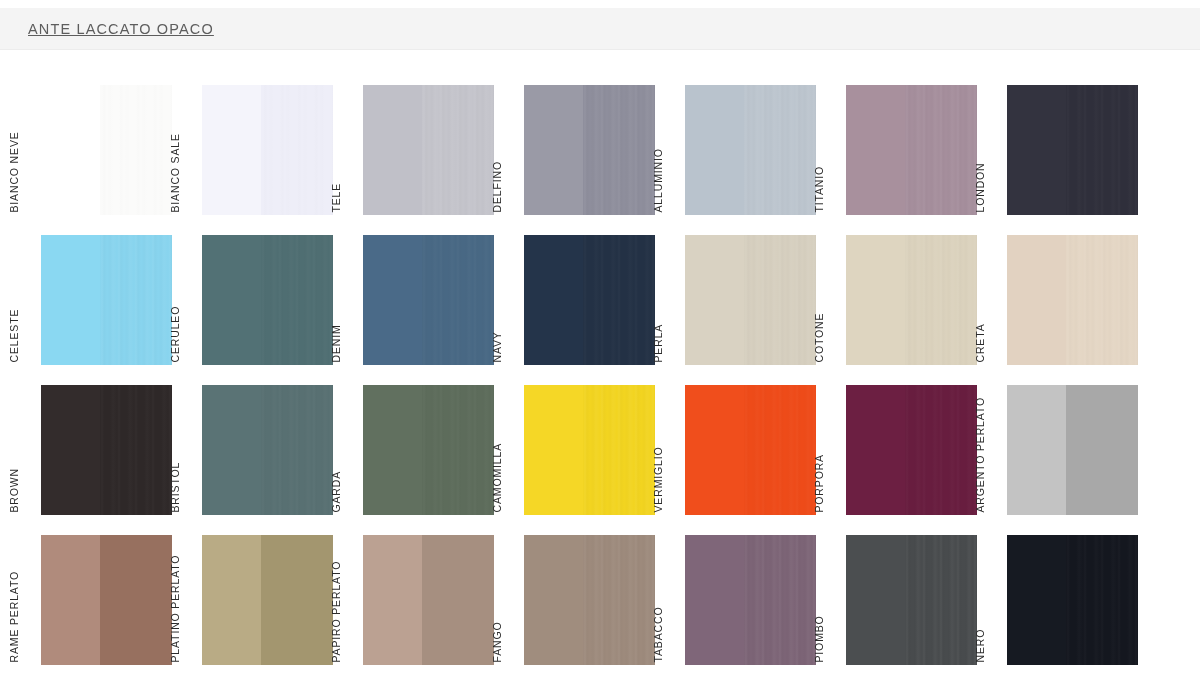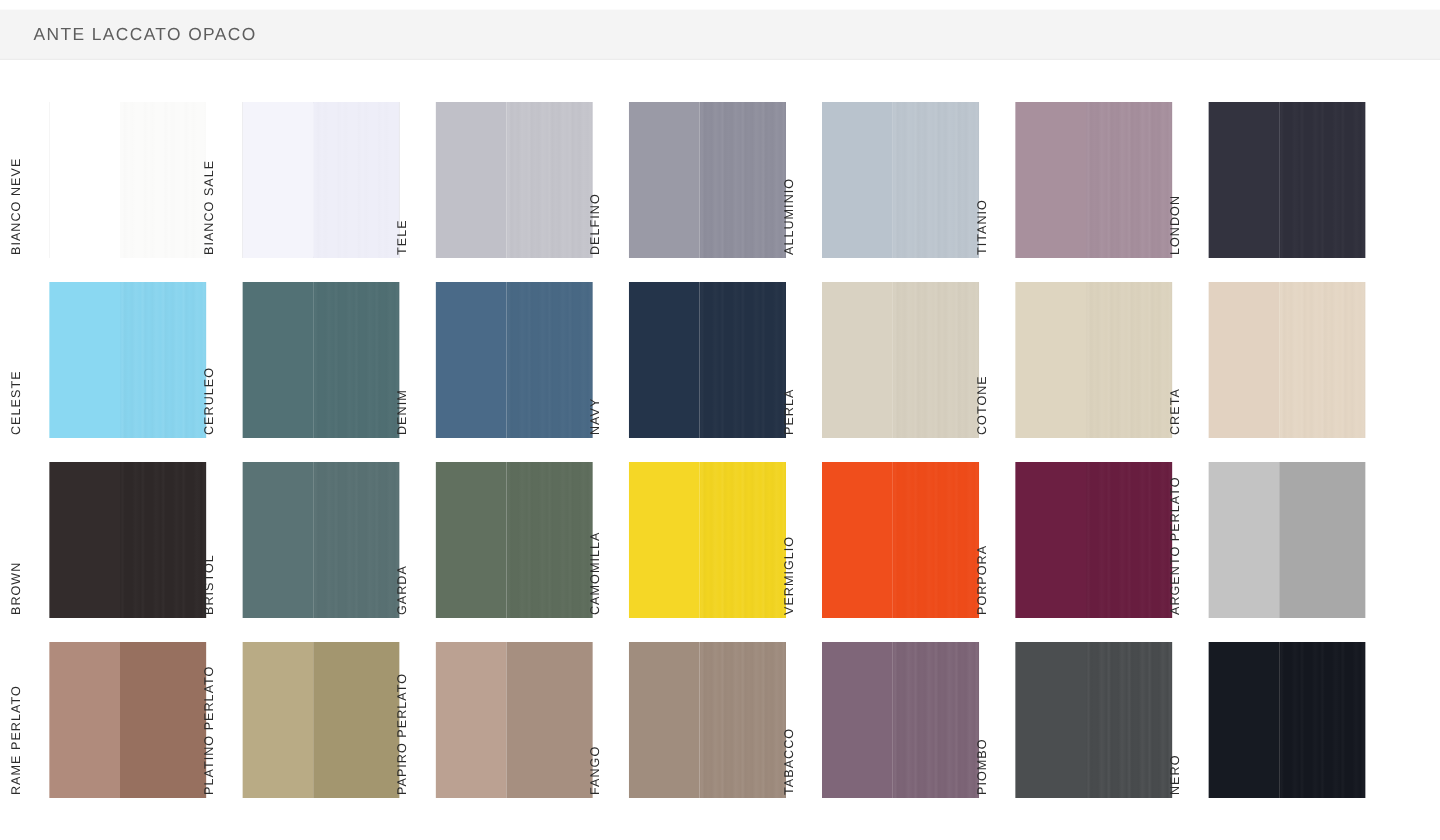--- a/index.html
+++ b/index.html
@@ -29,20 +29,21 @@
   .header-title {
     position: absolute;
     left: 28px;
     top: 50%;
     transform: translateY(-50%);
     font-size: 14.5px;
     letter-spacing: 1.15px;
     color: #5d5d5d;
     font-weight: 400;
     white-space: nowrap;
+    text-decoration: underline;
   }
 
   
   .swatch-grid {
     position: absolute;
     left: 0;
     top: 50px;
     width: 1200px;
     height: 650px;
   }

